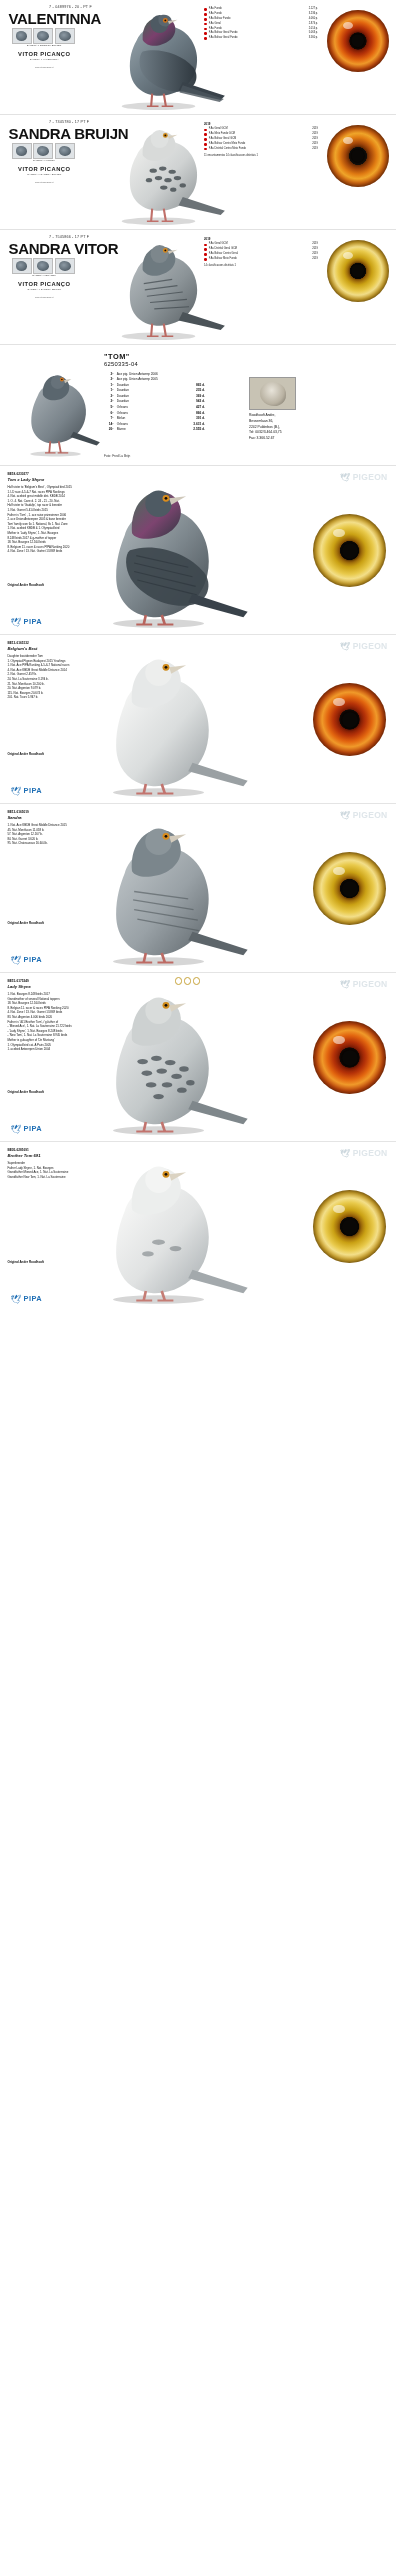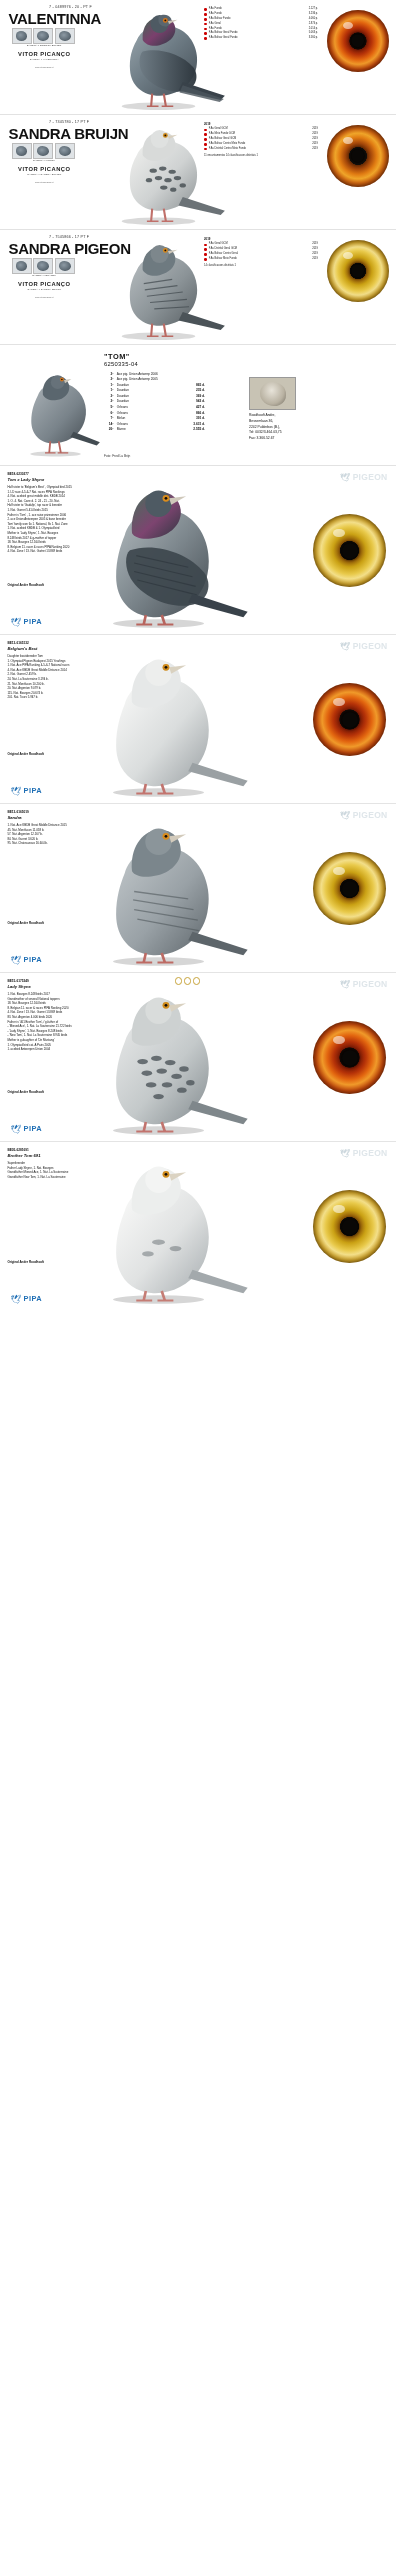--- a/index.html
+++ b/index.html
@@ -380,21 +380,21 @@
       <div class="res-note">11 encantamentos  14 classificacoes distritais 1</div>
     </div>
 
     <div class="eye">
         <div class="eyeball"></div>
       </div>
   </div>
 
   <div class="card ped">
     <div class="ring">7 - 7545866 - 17  PT  F</div>
-    <div class="name">SANDRA PIGEON</div>
+    <div class="name">SANDRA VITOR</div>
     <div class="thumbs">
       <div class="thumb"></div>
       <div class="thumb"></div>
       <div class="thumb"></div>
     </div>
     <div class="thumbcap">SANDRA x BRANDT</div>
     <div class="brand">
       <div class="bname">VITOR PICANÇO</div>
       <div class="bsub">SANDRA x SANDRA BRUIJN</div>
       <div class="bweb">www.vitorpicanco.pt</div>

